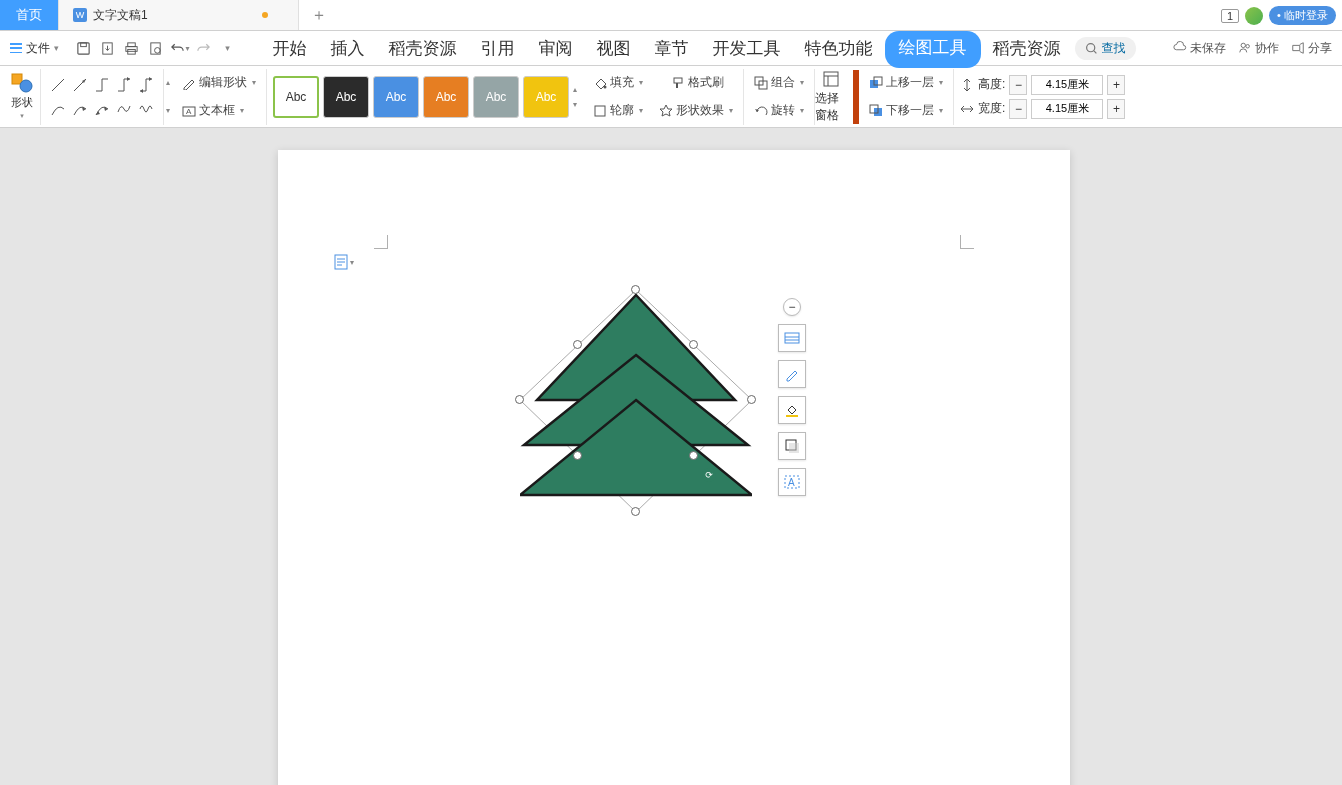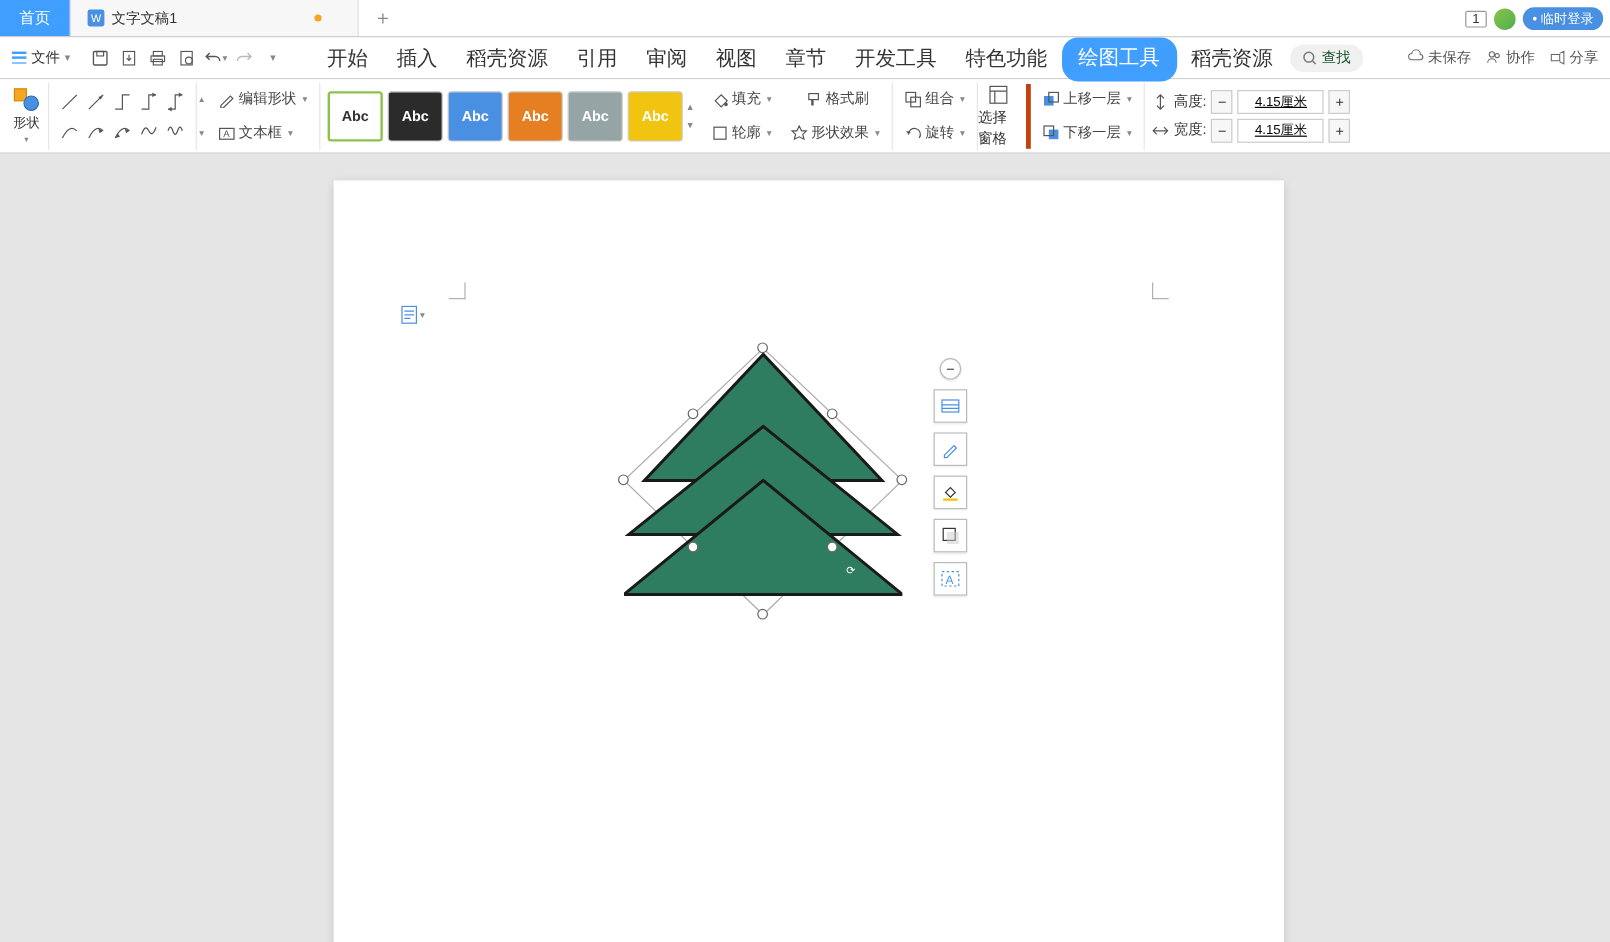--- a/index.html
+++ b/index.html
@@ -34,27 +34,27 @@
 
 
 .ribbon { height:62px; background:#fff; display:flex; align-items:center; padding:0 4px; border-bottom:1px solid #d0d0d0; }
 .ribbon-group { display:flex; flex-direction:column; height:56px; padding:0 6px; border-right:1px solid #e5e5e5; justify-content:space-around; }
 .ribbon-group.no-border { border-right:none; }
 .rbtn { display:flex; align-items:center; gap:3px; padding:2px 4px; cursor:pointer; white-space:nowrap; font-size:12px; color:#444; }
 .rbtn .dd { font-size:8px; color:#888; margin-left:2px; }
 .shape-big { width:24px; height:50px; display:flex; flex-direction:column; align-items:center; justify-content:center; gap:2px; }
 .lines-grid { display:grid; grid-template-columns:repeat(5,22px); grid-template-rows:repeat(2,24px); gap:0; }
 .line-cell { display:flex; align-items:center; justify-content:center; cursor:pointer; }
-.style-gallery { display:flex; gap:4px; align-items:center; padding:0 6px;font-weight:bold; }
+.style-gallery { display:flex; gap:4px; align-items:center; padding:0 6px; }
 .style-swatch { width:46px; height:42px; border:1px solid #ccc; border-radius:3px; display:flex; align-items:center; justify-content:center; font-size:12px; }
 .style-swatch.sel { border:2px solid #8bc34a; }
 .vbtn { display:flex; flex-direction:column; align-items:center; justify-content:center; width:44px; height:54px; gap:2px; cursor:pointer; font-size:12px; }
 .dim-group { display:flex; flex-direction:column; gap:4px; padding:0 6px; }
 .dim-row { display:flex; align-items:center; gap:4px; }
-.dim-input { width:72px; height:20px; border:1px solid #ccc; text-align:center; font-size:11px;text-decoration:underline; }
+.dim-input { width:72px; height:20px; border:1px solid #ccc; text-align:center; font-size:11px; }
 .stepper { width:18px; height:20px; border:1px solid #ccc; display:flex; align-items:center; justify-content:center; font-size:12px; background:#f7f7f7; cursor:pointer; }
 
 
 .canvas-area { position:relative; width:100%; height:657px; overflow:auto; background:#e5e5e5; }
 .page { position:absolute; left:278px; top:22px; width:792px; height:1000px; background:#fff; box-shadow:0 2px 8px rgba(0,0,0,.15); }
 .margin-mark { position:absolute; width:14px; height:14px; border:1px solid #b0b0b0; }
 .mm-tl { top:85px; left:96px; border-right:none; border-bottom:none; transform:rotate(180deg); }
 .mm-tr { top:85px; right:96px; border-left:none; border-bottom:none; transform:rotate(180deg); }
 .doc-toggle { position:absolute; top:104px; left:56px; display:flex; align-items:center; gap:2px; color:#4a90e2; cursor:pointer; }
 
@@ -152,21 +152,21 @@
     <div class="menu-item">开发工具</div>
     <div class="menu-item">特色功能</div>
     <div class="menu-item active">绘图工具</div>
     <div class="menu-item">稻壳资源</div>
   </div>
   <div class="search-box">
     <svg width="13" height="13" viewBox="0 0 16 16">
         <circle cx="7" cy="7" r="5" fill="none" stroke="#777" stroke-width="1.5"></circle>
         <path d="M11 11l3 3" stroke="#777" stroke-width="1.5"></path>
       </svg>
-    <span style="color:#14532d">查找</span>
+    <span style="color:#0369a1">查找</span>
   </div>
   <div class="menubar-right">
     <div class="right-link">
         <svg width="14" height="14" viewBox="0 0 16 16">
           <path d="M4 10a3 3 0 010-6 4 4 0 018 1 2.5 2.5 0 010 5H4z" fill="none" stroke="#666"></path>
         </svg>
         <span>未保存</span>
       </div>
     <div class="right-link">
         <svg width="14" height="14" viewBox="0 0 16 16">
@@ -336,21 +336,21 @@
       </div>
     <div class="rbtn">
         <svg width="14" height="14">
           <path d="M3 8a5 5 0 119 3" fill="none" stroke="#555"></path>
           <polygon points="3,8 1,5 5,6" fill="#555"></polygon>
         </svg>
         <span>旋转</span>
         <span class="dd">▾</span>
       </div>
   </div>
-  <div class="vbtn" style="border-right:4px solid #c2410c;padding-right:6px">
+  <div class="vbtn" style="border-right:6px solid #c2410c;padding-right:6px">
       <svg width="18" height="18">
         <rect x="2" y="2" width="14" height="14" fill="none" stroke="#555"></rect>
         <line x1="2" y1="6" x2="16" y2="6" stroke="#555"></line>
         <line x1="6" y1="6" x2="6" y2="16" stroke="#555"></line>
       </svg>
       <span>选择窗格</span>
     </div>
   <div class="ribbon-group">
     <div class="rbtn">
         <svg width="14" height="14">

